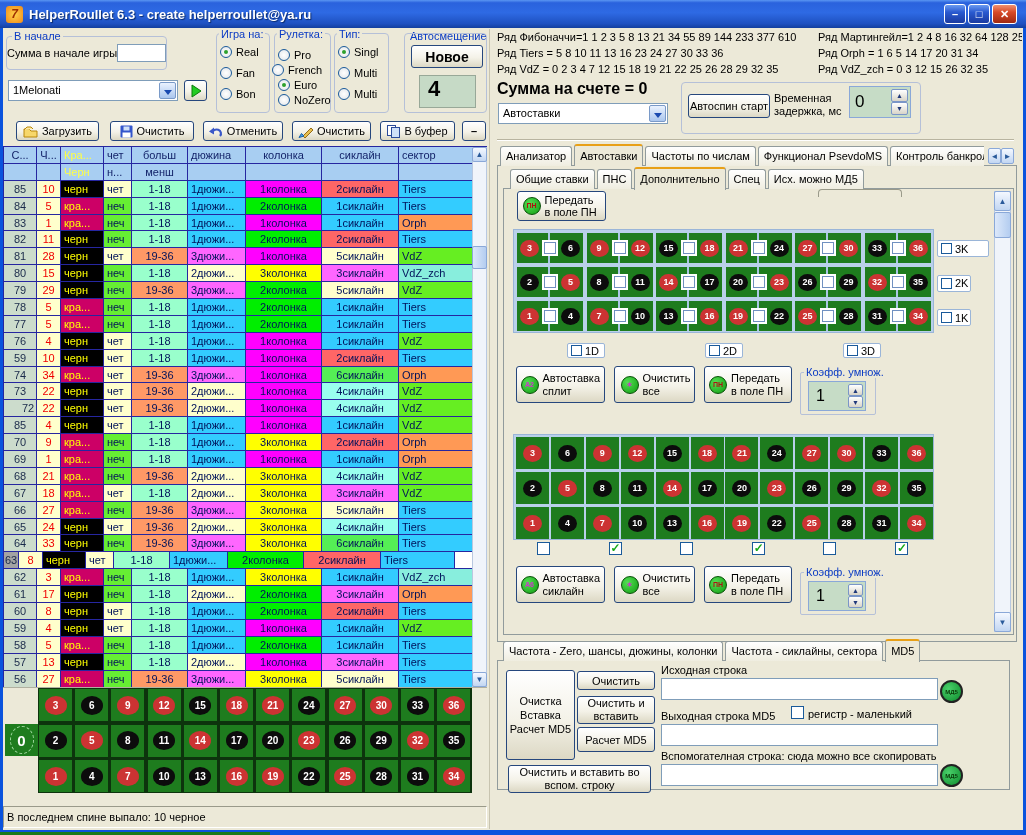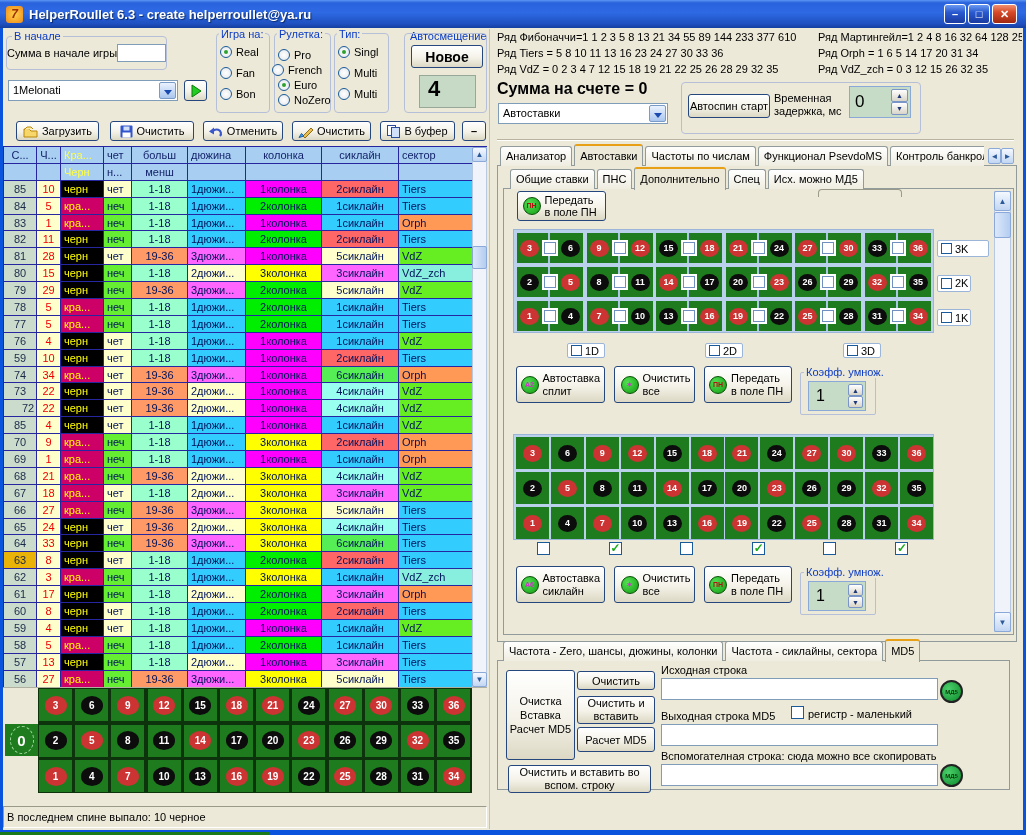--- a/index.html
+++ b/index.html
@@ -430,21 +430,21 @@
         <div class="tcell cc" style="width: 24px; background: rgb(255, 255, 204); color: rgb(240, 0, 0);">33</div>
         <div class="tcell cl" style="width: 43px; background: rgb(0, 0, 0); color: rgb(255, 255, 0);">черн</div>
         <div class="tcell cl" style="width: 28px; background: rgb(102, 238, 51); color: rgb(0, 18, 90);">неч</div>
         <div class="tcell cc" style="width: 56px; background: rgb(255, 153, 102); color: rgb(0, 18, 90);">19-36</div>
         <div class="tcell cl" style="width: 58px; background: rgb(255, 102, 255); color: rgb(0, 18, 90);">3дюжи...</div>
         <div class="tcell cc" style="width: 76px; background: rgb(255, 255, 0); color: rgb(0, 18, 90);">3колонка</div>
         <div class="tcell cc" style="width: 77px; background: rgb(85, 238, 85); color: rgb(0, 18, 90);">6сиклайн</div>
         <div class="tcell cl" style="width: 74px; background: rgb(51, 204, 255); color: rgb(0, 18, 90);">Tiers</div>
       </div>
       <div class="trow">
-        <div class="tcell cc" style="width: 33px; background: #eab308; color: rgb(26, 42, 74);">63</div>
+        <div class="tcell cc" style="width: 15px; background: #a3a3a3; color: rgb(26, 42, 74);">63</div>
         <div class="tcell cc" style="width: 24px; background: rgb(255, 255, 204); color: rgb(240, 0, 0);">8</div>
         <div class="tcell cl" style="width: 43px; background: rgb(0, 0, 0); color: rgb(255, 255, 0);">черн</div>
         <div class="tcell cl" style="width: 28px; background: rgb(255, 255, 204); color: rgb(0, 18, 90);">чет</div>
         <div class="tcell cc" style="width: 56px; background: rgb(153, 255, 204); color: rgb(0, 18, 90);">1-18</div>
         <div class="tcell cl" style="width: 58px; background: rgb(51, 204, 255); color: rgb(0, 18, 90);">1дюжи...</div>
         <div class="tcell cc" style="width: 76px; background: rgb(0, 238, 0); color: rgb(0, 18, 90);">2колонка</div>
         <div class="tcell cc" style="width: 77px; background: rgb(255, 102, 102); color: rgb(0, 18, 90);">2сиклайн</div>
         <div class="tcell cl" style="width: 74px; background: rgb(51, 204, 255); color: rgb(0, 18, 90);">Tiers</div>
       </div>
       <div class="trow">

